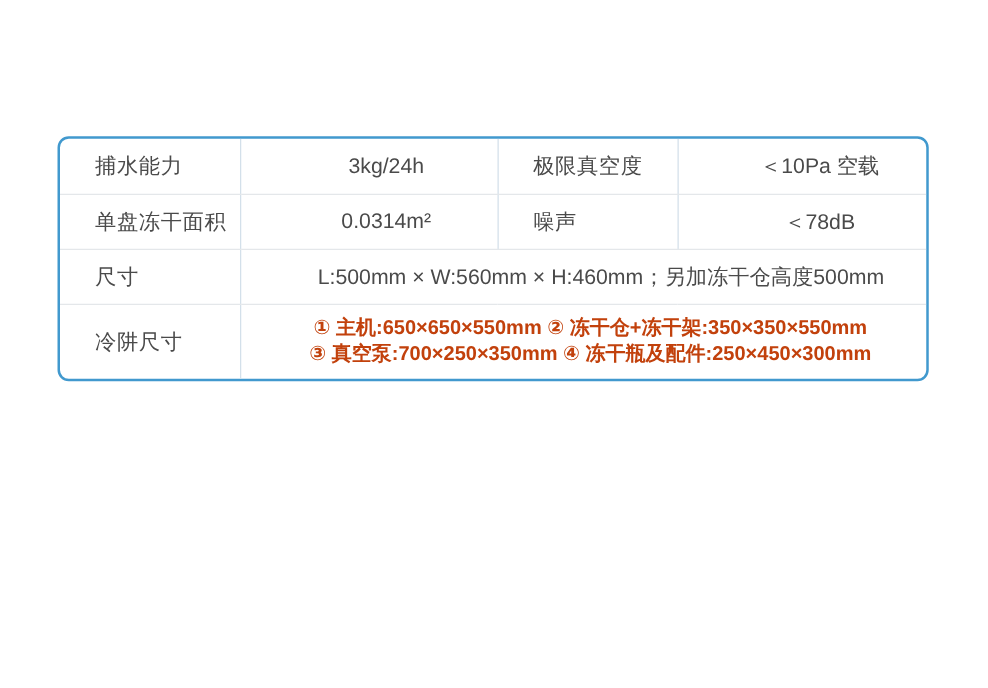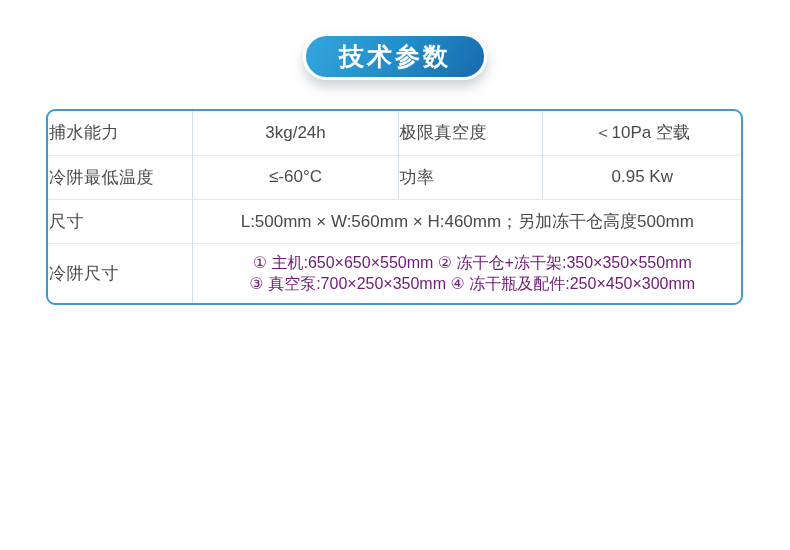--- a/index.html
+++ b/index.html
@@ -43,62 +43,57 @@
     width: 100%;
     border-collapse: collapse;
     table-layout: fixed;
   }
   table.spec td {
     border-right: 1px solid #d3e0ea;
     border-bottom: 1px solid #e4e7ea;
     vertical-align: middle;
     color: #4a4a4a;
     font-size: 17px;
-    padding-left: 1px;
+    padding-left: 28px;
     height: 44px;
   }
   table.spec tr td:last-child { border-right: none; }
   table.spec tr:last-child td { border-bottom: none; }
   td.label { color: #404040; letter-spacing: 0.5px; }
   td.value { color: #4f4f4f; text-align: center; }
   td.merged { padding-left: 15px; }
   tr.tall td { height: 60px; }
-  .pack-line { line-height: 21.5px; font-size: 16px; color: #701a75; white-space: nowrap; }
+  .pack-line { line-height: 21.5px; font-size: 16px; color: #c2410c; white-space: nowrap; font-weight: bold; }
 </style>
 </head>
 <body>
 
 <div class="page">
 
-  <div class="title-wrap">
-    <div class="pill">
-      <span>技术参数</span>
-    </div>
-  </div>
 
   <div class="table-wrap">
     <table class="spec">
       <colgroup>
         <col style="width:144px">
           <col style="width:206px">
           <col style="width:144px">
           <col>
       </colgroup>
       <tbody>
         <tr>
           <td class="label">捕水能力</td>
           <td class="value">3kg/24h</td>
           <td class="label">极限真空度</td>
           <td class="value">＜10Pa 空载</td>
         </tr>
         <tr>
-          <td class="label">冷阱最低温度</td>
-          <td class="value">≤-60°C</td>
-          <td class="label">功率</td>
-          <td class="value">0.95 Kw</td>
+          <td class="label">单盘冻干面积</td>
+          <td class="value">0.0314m²</td>
+          <td class="label">噪声</td>
+          <td class="value">＜78dB</td>
         </tr>
         <tr>
           <td class="label">尺寸</td>
           <td class="value merged" colspan="3">L:500mm × W:560mm × H:460mm；另加冻干仓高度500mm</td>
         </tr>
         <tr class="tall">
           <td class="label">冷阱尺寸</td>
           <td class="value merged" colspan="3" style="padding-left:11px">
             <div class="pack-line">① 主机:650×650×550mm ② 冻干仓+冻干架:350×350×550mm</div>
             <div class="pack-line">③ 真空泵:700×250×350mm ④ 冻干瓶及配件:250×450×300mm</div>

